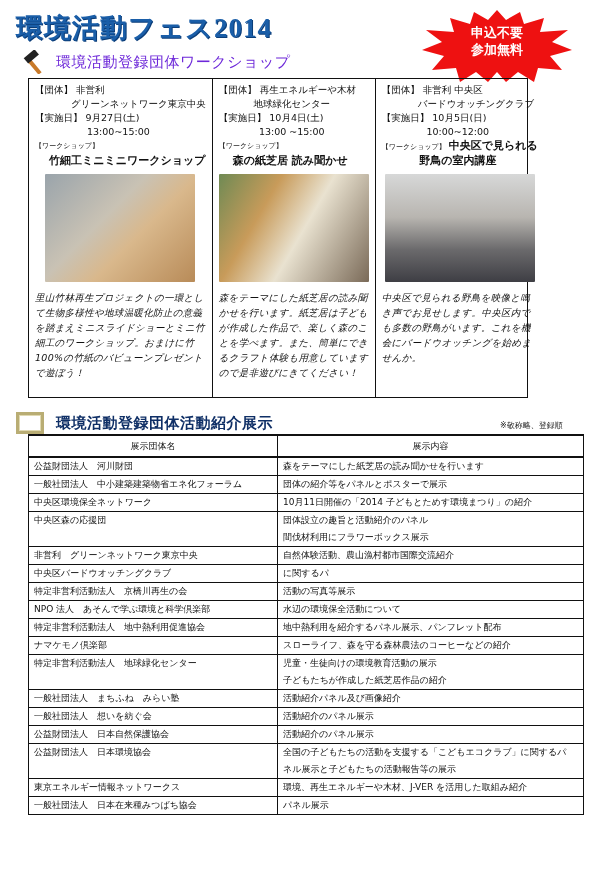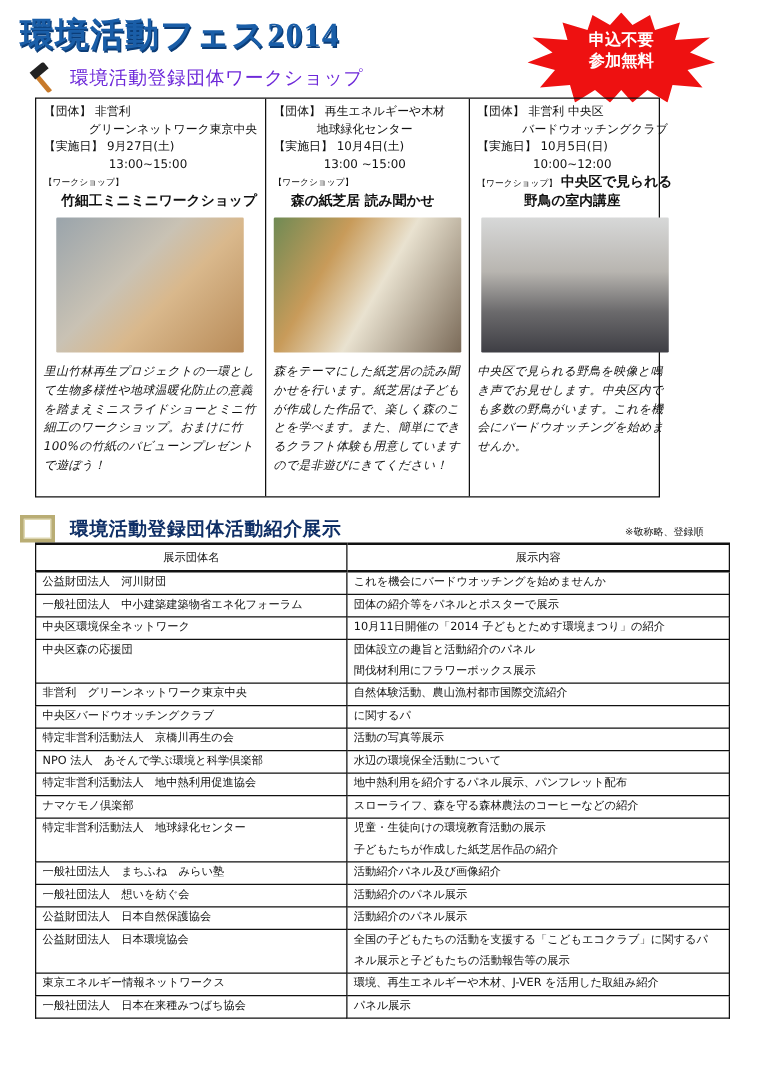--- a/index.html
+++ b/index.html
@@ -146,21 +146,21 @@
   <thead>
     <tr>
       <th>展示団体名</th>
       <th>展示内容</th>
     </tr>
   </thead>
   <tbody id="ex-body">
       <tr>
         <td class="org">公益財団法人　河川財団</td>
         <td>
-          <span class="sub">これを機会にバードウオッチングを始めませんか</span>
+          <span class="sub">森をテーマにした紙芝居の読み聞かせを行います</span>
         </td>
       </tr>
       <tr>
         <td class="org">一般社団法人　中小建築建築物省エネ化フォーラム</td>
         <td>
           <span class="sub">団体の紹介等をパネルとポスターで展示</span>
         </td>
       </tr>
       <tr>
         <td class="org">中央区環境保全ネットワーク</td>

